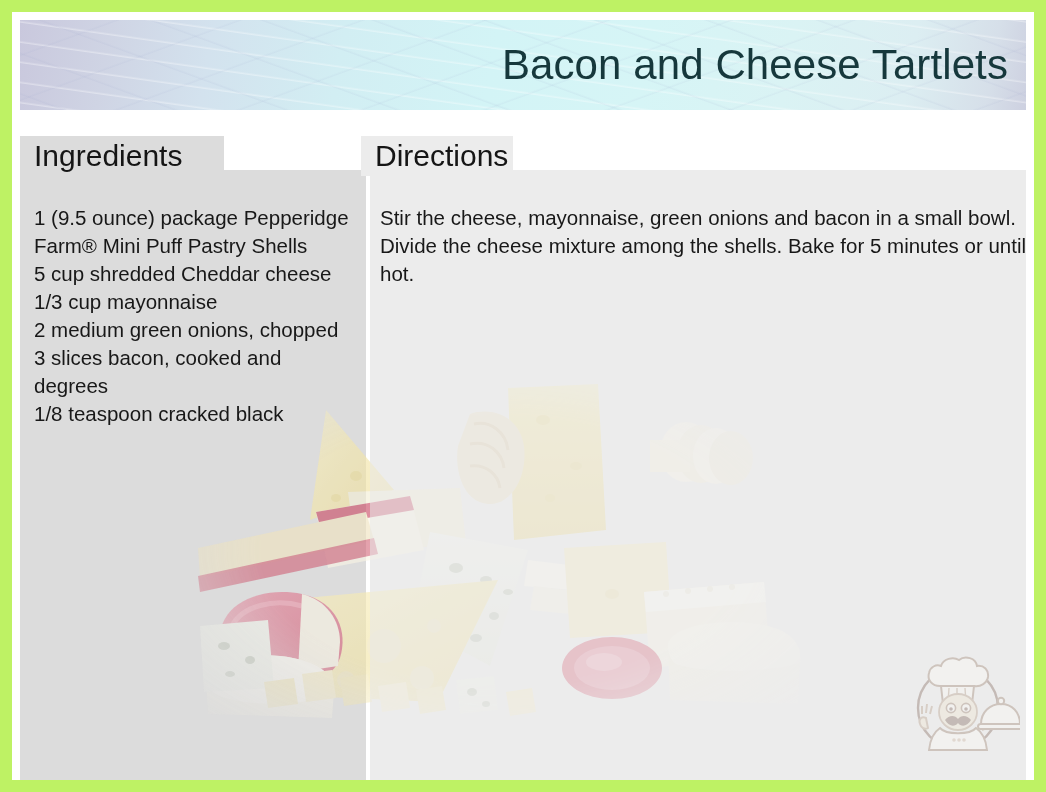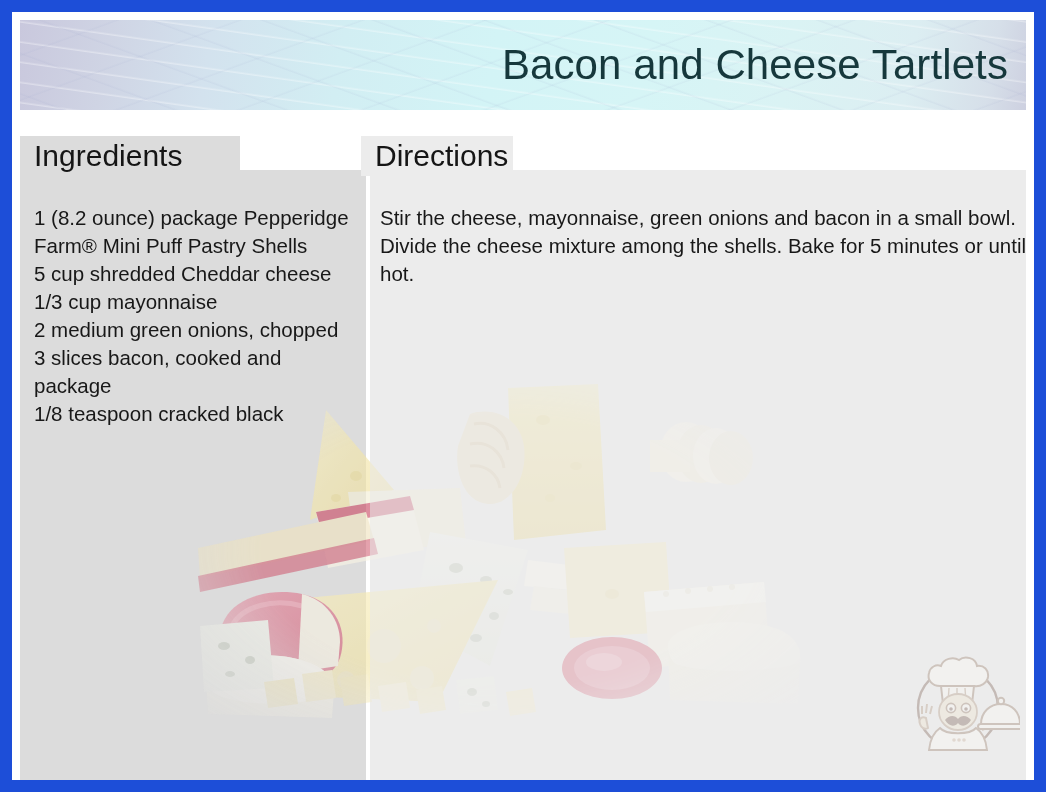--- a/index.html
+++ b/index.html
@@ -10,21 +10,21 @@
   }
   body {
     font-family: "Liberation Sans", sans-serif;
   }
 
   
   .slide {
     position: relative;
     width: 1046px;
     height: 792px;
-    background: #1d4ed8;      
+    background: #bef264;      
     overflow: hidden;
     box-sizing: border-box;
   }
   .slide-inner {
     position: absolute;
     left: 12px;
     top: 12px;
     width: 1022px;
     height: 768px;
     background: #ffffff;
@@ -115,21 +115,21 @@
     box-sizing: border-box;
     padding: 0 14px 0 14px;
     display: flex;
     align-items: center;
     font-size: 30px;
     color: #151515;
     line-height: 1;
   }
   .tab-ingredients {
     left: 8px;
-    width: 220px;
+    width: 204px;
     background: #dcdcdc;
   }
   .tab-directions {
     left: 349px;
     width: 152px;
     background: #ececec;
   }
 
   
   .body-text {
@@ -336,27 +336,27 @@
         </g>
       </svg>
     </div>
 
     <div class="cheese-fade-right"></div>
 
     <div class="tab tab-ingredients">Ingredients</div>
     <div class="tab tab-directions">Directions</div>
 
     <div class="body-text ingredients-text">
-      <span class="ing-line">1 (8.2 ounce) package Pepperidge</span>
+      <span class="ing-line">1 (9.5 ounce) package Pepperidge</span>
       <span class="ing-line">Farm® Mini Puff Pastry Shells</span>
       <span class="ing-line">5 cup shredded Cheddar cheese</span>
       <span class="ing-line">1/3 cup mayonnaise</span>
       <span class="ing-line">2 medium green onions, chopped</span>
       <span class="ing-line">3 slices bacon, cooked and</span>
-      <span class="ing-line">package</span>
+      <span class="ing-line">degrees</span>
       <span class="ing-line">1/8 teaspoon cracked black</span>
     </div>
 
     <div class="body-text directions-text">
       <p class="dir-para">Stir the cheese, mayonnaise, green onions and bacon in a small bowl. Divide the cheese mixture among the shells. Bake for 5 minutes or until hot.</p>
     </div>
 
     <div class="chef-logo">
       <svg viewBox="0 0 124 124" xmlns="http://www.w3.org/2000/svg">
         <g fill="none" stroke="#6b4a3a" stroke-width="2.4">

